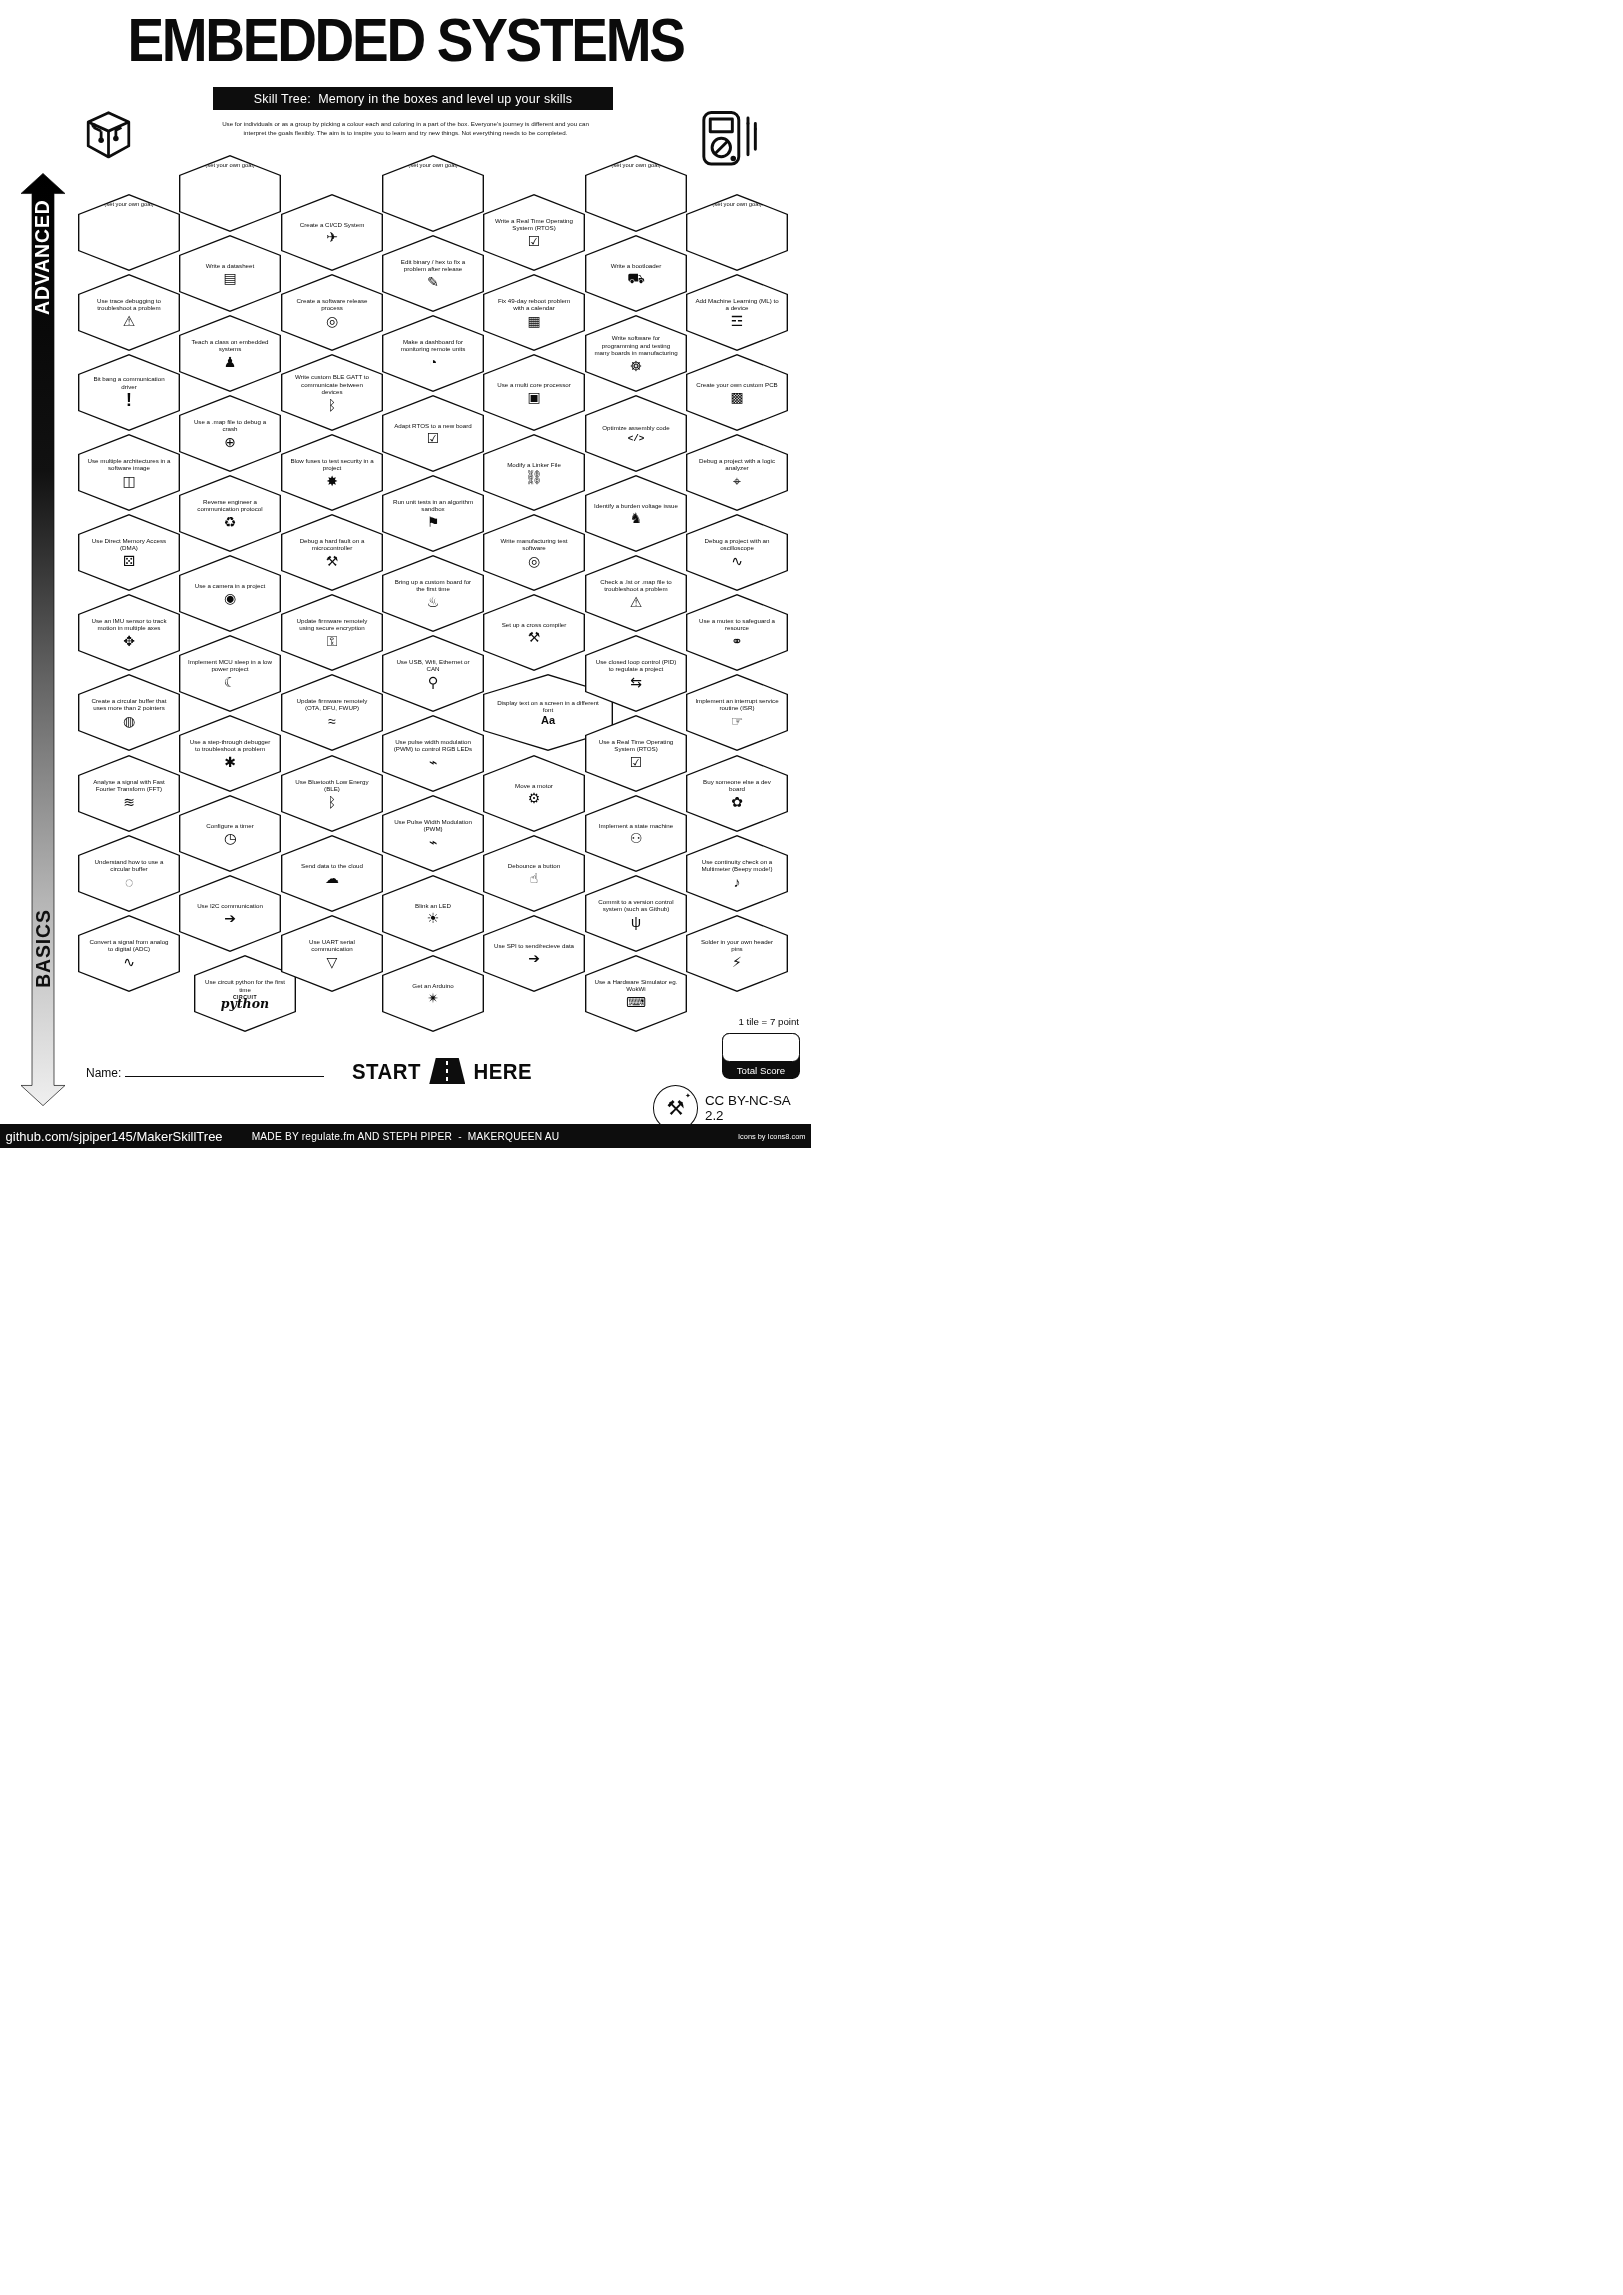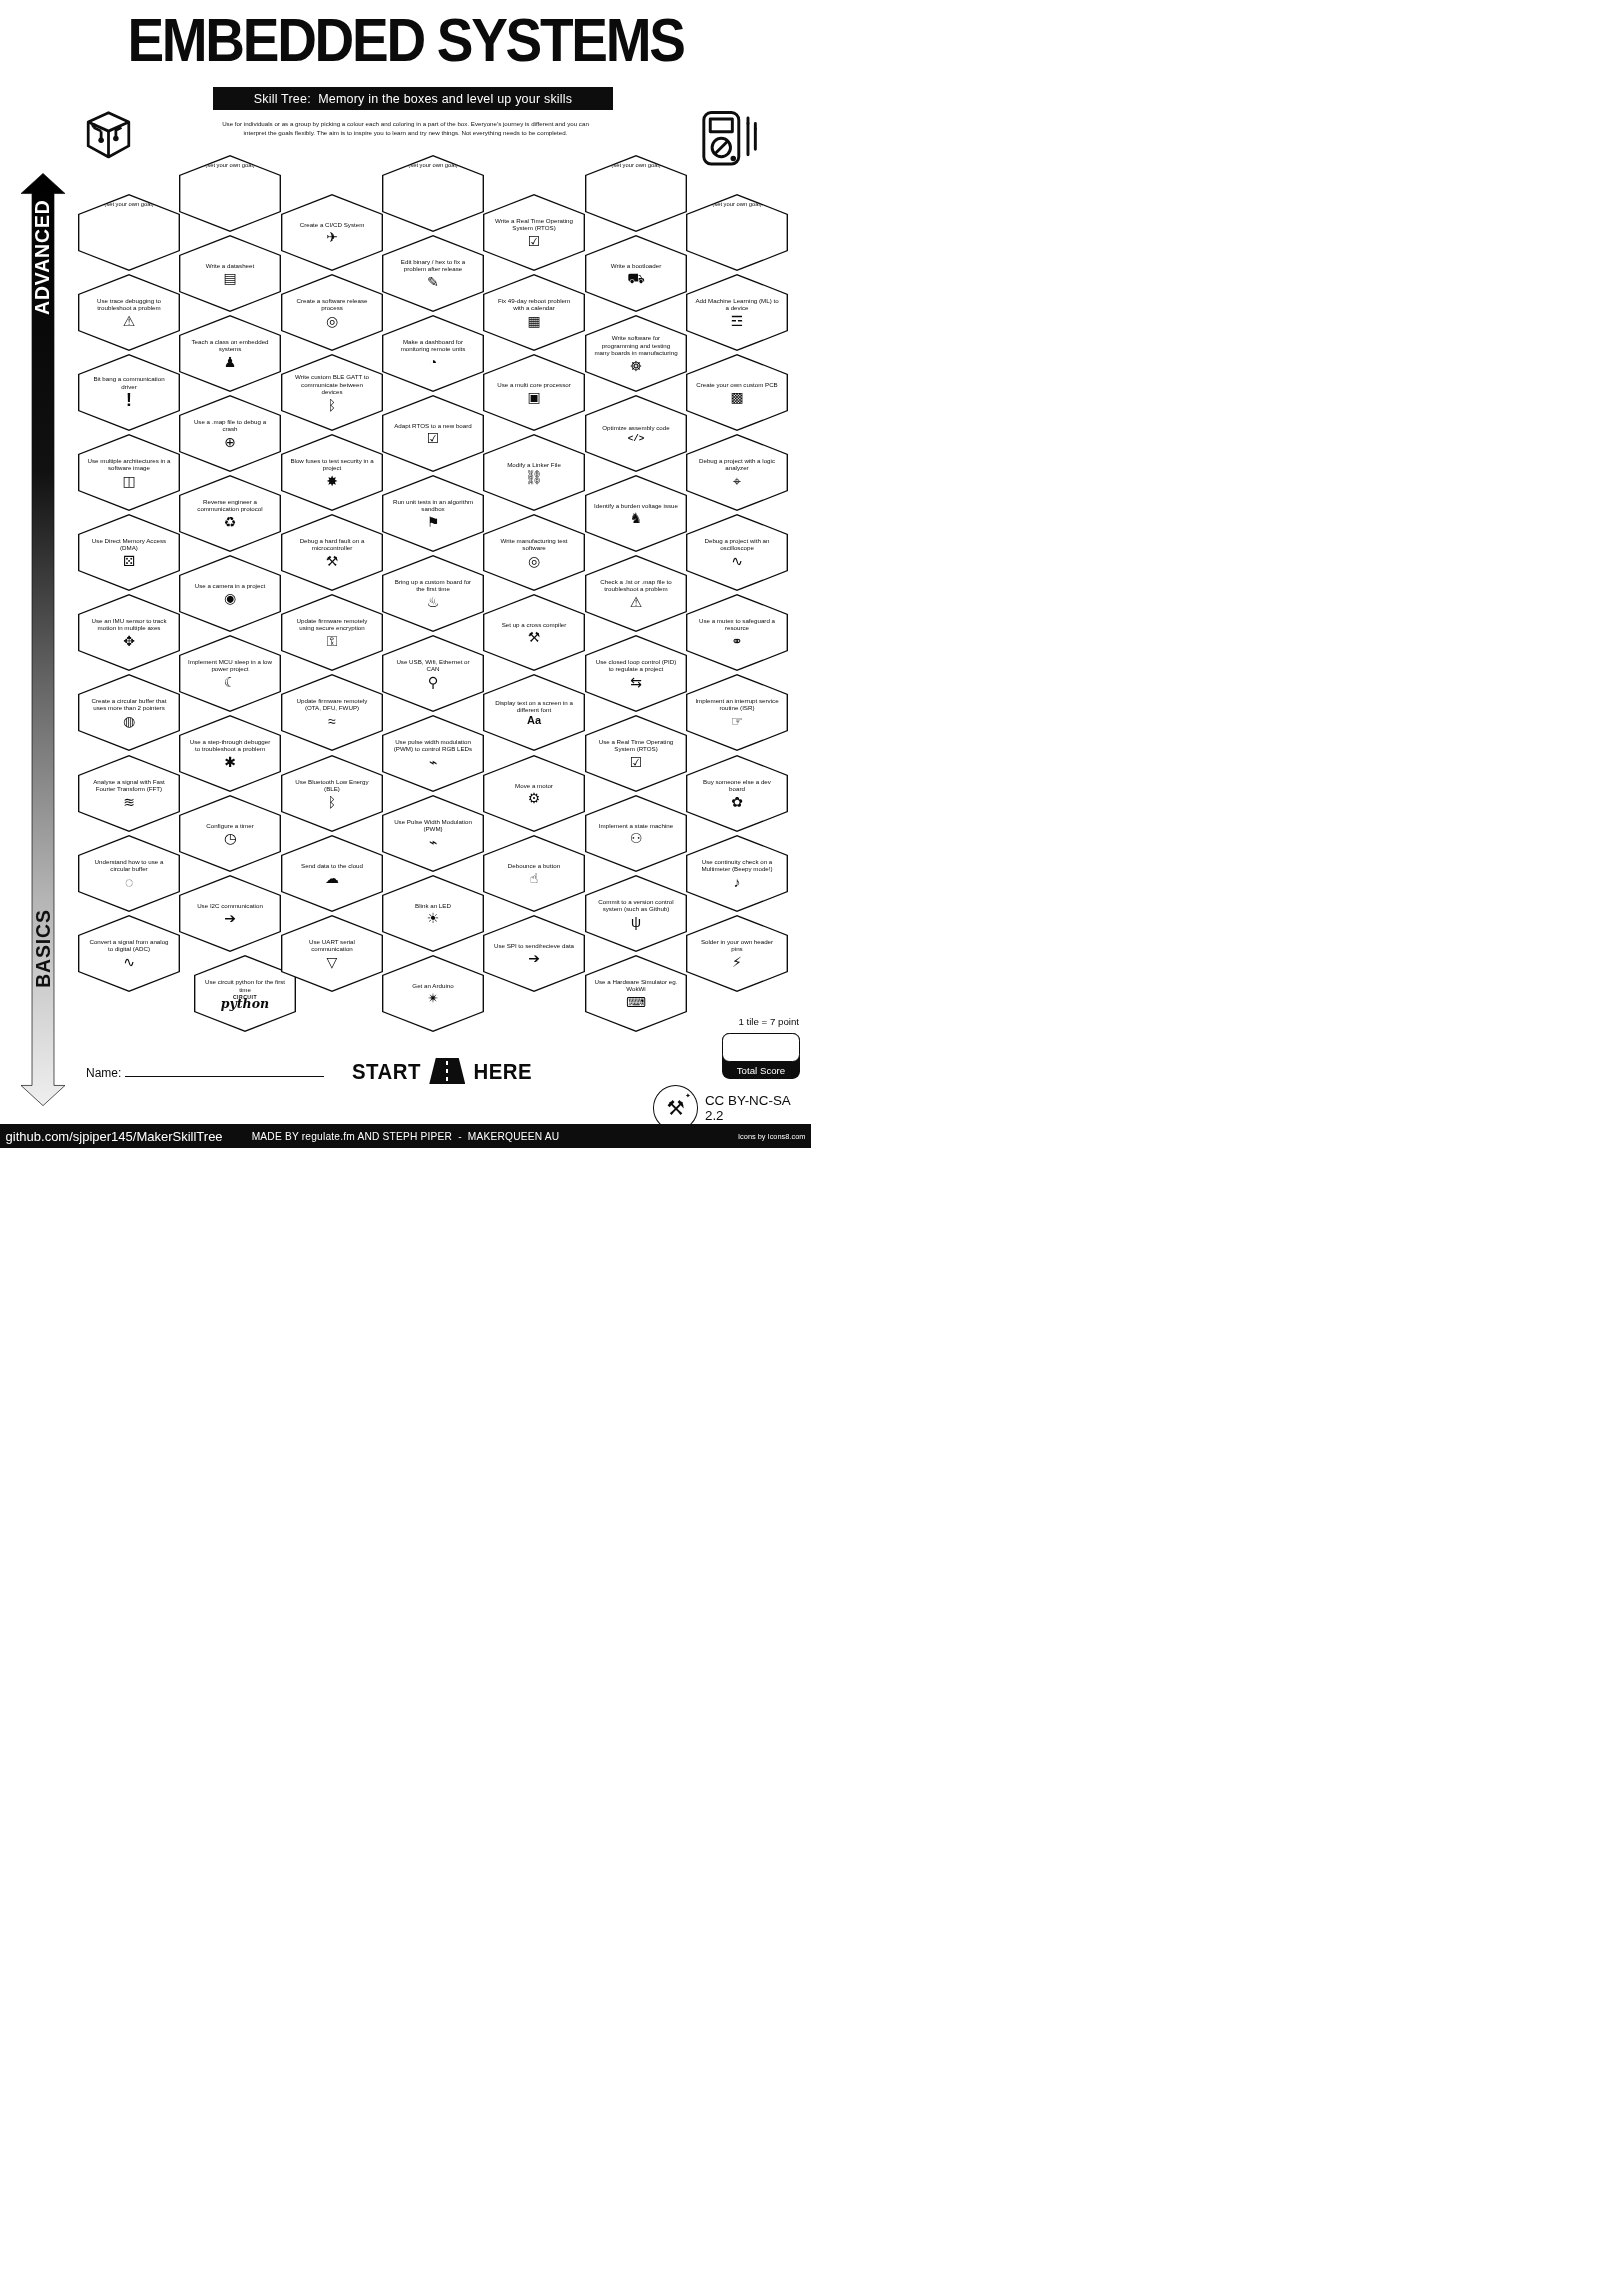--- a/index.html
+++ b/index.html
@@ -403,21 +403,21 @@
           <div class="hex-label">Write manufacturing test software</div>
           <div class="hex-icon">◎</div>
         </div>
       </div>
       <div class="hex" style="left: 483px; top: 594px;">
         <div class="hex-inner">
           <div class="hex-label">Set up a cross compiler</div>
           <div class="hex-icon">⚒</div>
         </div>
       </div>
-      <div class="hex" style="left: 483px; top: 674px;">
+      <div class="hex" style="left: 483px; top: 674px; padding-left: 28px;">
         <div class="hex-inner">
           <div class="hex-label">Display text on a screen in a different font</div>
           <div class="hex-icon small-caps">Aa</div>
         </div>
       </div>
       <div class="hex" style="left: 483px; top: 755px;">
         <div class="hex-inner">
           <div class="hex-label">Move a motor</div>
           <div class="hex-icon">⚙</div>
         </div>

